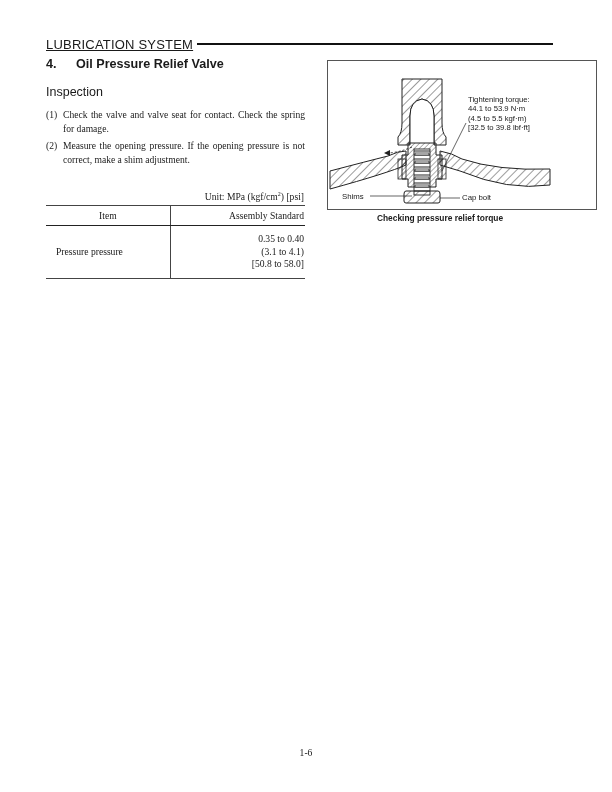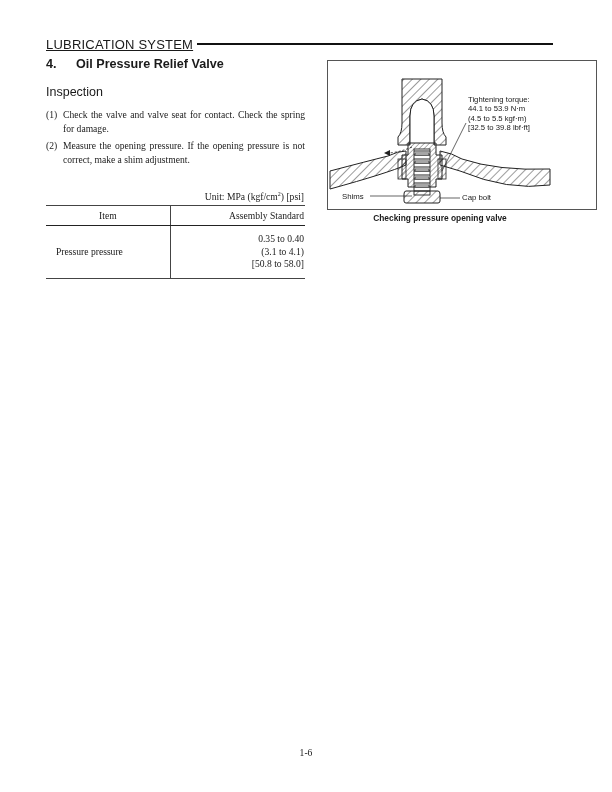--- a/index.html
+++ b/index.html
@@ -137,15 +137,15 @@
   </svg>
   <div class="fig-note sans">
     <div>Tightening torque:</div>
     <div>44.1 to 53.9 N·m</div>
     <div>(4.5 to 5.5 kgf·m)</div>
     <div>[32.5 to 39.8  lbf·ft]</div>
   </div>
   <div class="fig-label-shims sans">Shims</div>
   <div class="fig-label-cap sans">Cap bolt</div>
 </div>
-<div class="caption sans">Checking pressure opening valve</div>
+<div class="caption sans">Checking pressure relief torque</div>
 
 <div class="page-num serif">1-6</div>
 
 </body></html>

